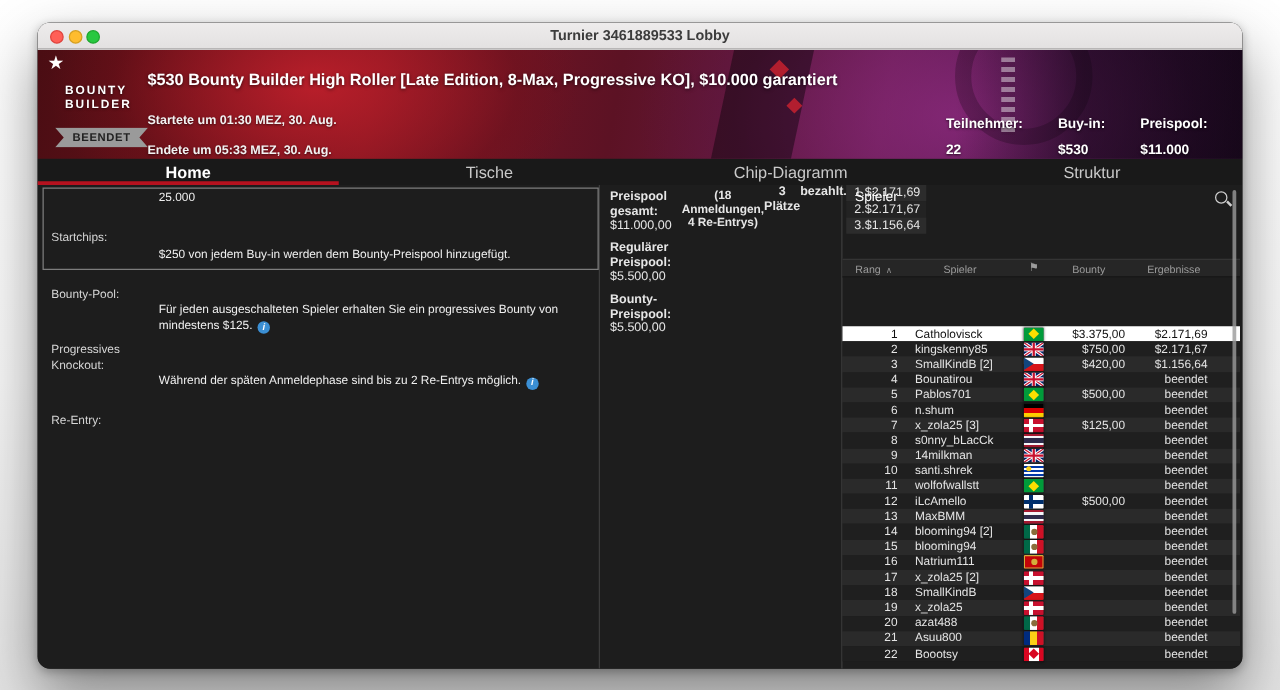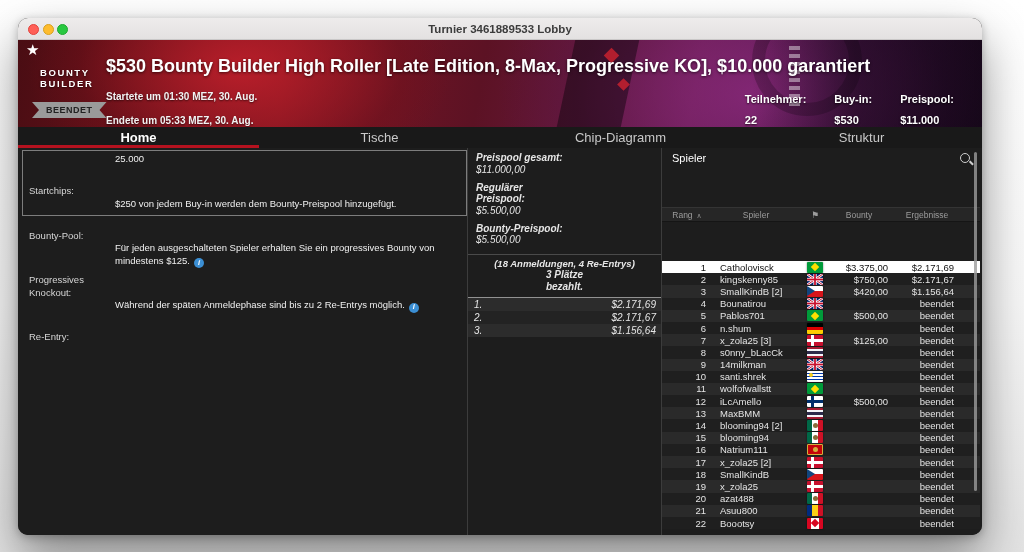--- a/index.html
+++ b/index.html
@@ -1,19 +1,19 @@
 <!DOCTYPE html>
 <html><head>
 <meta charset="utf-8">
 <style>
   * { margin:0; padding:0; box-sizing:border-box; }
   html,body { width:1024px; height:552px; font-family:"Liberation Sans","DejaVu Sans",sans-serif; }
   .desktop { position:relative; width:1024px; height:552px;
     background:linear-gradient(180deg,#ffffff 0%,#f6f6f6 55%,#e3e3e3 100%); overflow:hidden; }
-  .window { position:absolute; left:18px; top:18px; width:964px; height:517px;
+  .window { position:absolute; left:30px; top:18px; width:964px; height:517px;
     border-radius:10px; overflow:hidden; background:#1d1d1d;
     box-shadow:0 22px 48px rgba(0,0,0,.42), 0 2px 8px rgba(0,0,0,.25); }
 
   
   .titlebar { position:relative; height:22px; background:linear-gradient(#eeecec,#e3e1e1);
     display:flex; align-items:center; justify-content:center;
     font-size:11.5px; font-weight:600; color:#3c3c3c; border-bottom:1px solid #c9c7c7; }
   .traffic { position:absolute; left:10px; top:5.5px; display:flex; }
   .tl { width:11px; height:11px; border-radius:50%; margin-right:3.5px; }
   .tl.red{ background:#ff5f57; border:.5px solid #e0443e; }
@@ -36,21 +36,21 @@
   .dec-film { position:absolute; left:771px; top:6px; width:11px; height:62px; opacity:.55;
     background:repeating-linear-gradient(180deg,rgba(235,235,235,.85) 0 4px,rgba(40,18,30,.15) 4px 8px); }
   .dec-ring { position:absolute; right:120px; top:-34px; width:110px; height:110px;
     border:13px solid rgba(0,0,0,.22); border-radius:50%; }
   .fav-star { position:absolute; left:8px; top:1px; font-size:15px; color:#fff; cursor:default; }
   .bb-logo { position:absolute; left:22px; top:27px; font-size:9.5px; font-weight:800;
     letter-spacing:1.6px; line-height:1.2; color:#fff; text-shadow:0 1px 2px rgba(0,0,0,.6); }
   .status-badge { position:absolute; left:14px; top:62px; background:#9a9a9a; color:#222;
     font-size:9px; font-weight:bold; letter-spacing:.5px; padding:3px 14px;
     clip-path:polygon(0 0,100% 0,calc(100% - 7px) 50%,100% 100%,0 100%,7px 50%); }
-  .banner-title { position:absolute; left:88px; top:16px; font-size:18px; font-weight:bold;
+  .banner-title { position:absolute; left:88px; top:16px; font-size:13px; font-weight:bold;
     text-shadow:0 1px 3px rgba(0,0,0,.65); white-space:nowrap; }
   .banner-time { position:absolute; left:88px; font-size:10px; font-weight:600;
     color:#f2f2f2; text-shadow:0 1px 2px rgba(0,0,0,.6); }
   .t-start { top:51px; } .t-end { top:75px;text-align:right; }
   .lobby-btn { position:absolute; right:14px; top:13px; height:28px; padding:0 17px;
     background:#000; color:#fff; font-size:12.5px; font-weight:bold;
     font-family:inherit; border:1.5px solid #e8e8e8; border-radius:15px; cursor:pointer; }
   .stats { position:absolute; right:28px; top:53px; display:flex; gap:28px; text-align:left; }
   .stat-label { font-size:11px; font-weight:bold; text-shadow:0 1px 2px rgba(0,0,0,.7); }
   .stat-value { font-size:11px; font-weight:bold; margin-top:9px; text-shadow:0 1px 2px rgba(0,0,0,.7); }
@@ -58,22 +58,22 @@
   
   .tabs { display:flex; height:21px; background:#191919; }
   .tab { flex:1; position:relative; display:flex; align-items:center; justify-content:center;
     color:#c9c9c9; font-size:13px; cursor:pointer; }
   .tab.active { color:#fff; font-weight:bold; }
   .tab.active::after { content:''; position:absolute; left:0; right:0; bottom:0; height:3px; background:#b5121f; }
 
   
   .content { display:flex; height:387px; background:#1d1d1d; color:#e6e6e6; }
   .left-col { width:450px; border-right:1px solid #3c3c3c; }
-  .mid-col { width:194px; border-right:1px solid #3c3c3c; display:flex; flex-direction:column;
-    font-size:10px;font-style:italic; }
+  .mid-col { width:194px; border-right:1px solid #3c3c3c; display:flex; flex-direction:row;
+    font-size:10px; }
   .right-col { width:318px; position:relative; display:flex; flex-direction:column;gap:39px; }
 
   
   .info-box { margin:2px 0 0 4px; border:1px solid #7d7d7d; padding:2px 6px;
     display:grid; grid-template-columns:80px 1fr; column-gap:6px;
     font-size:9.5px; line-height:12.6px; height:66px; }
   .ilabel { color:#d6d6d6;margin-top:32px; }
   .ivalue { color:#f0f0f0; }
   .info-icon { display:inline-flex; align-items:center; justify-content:center;
     width:10px; height:10px; border-radius:50%; background:#3b8fd4; color:#fff;

